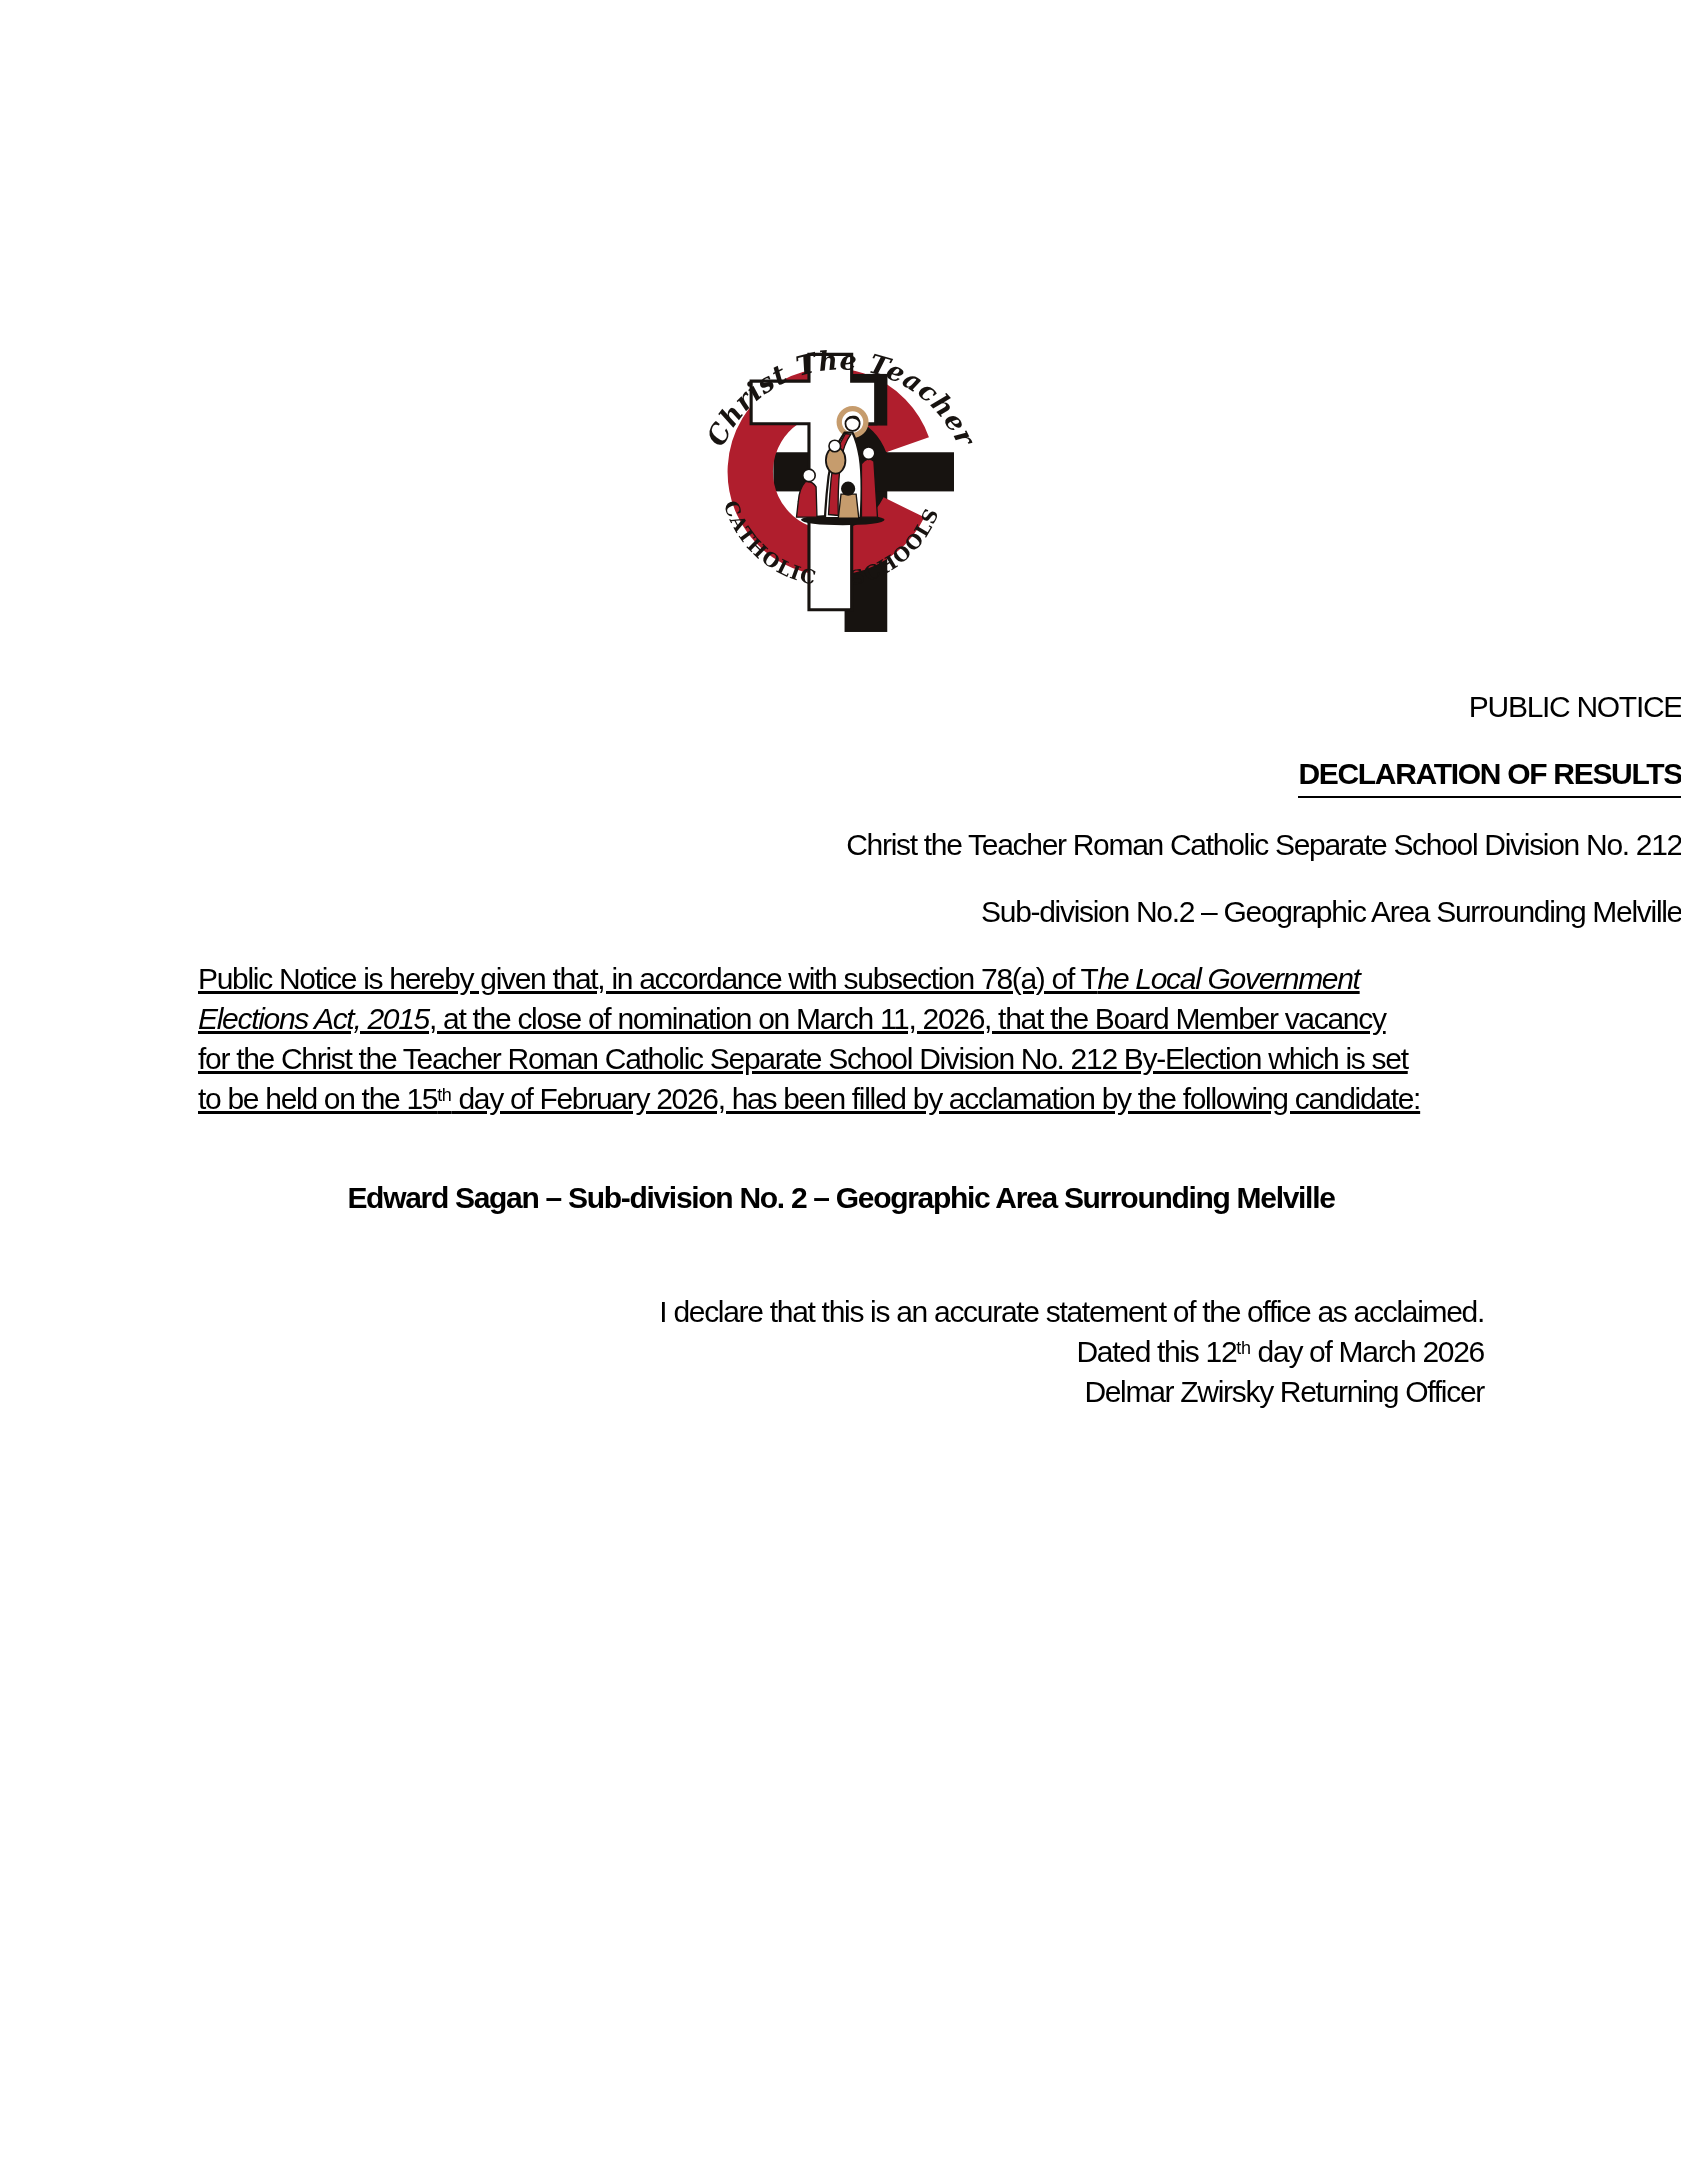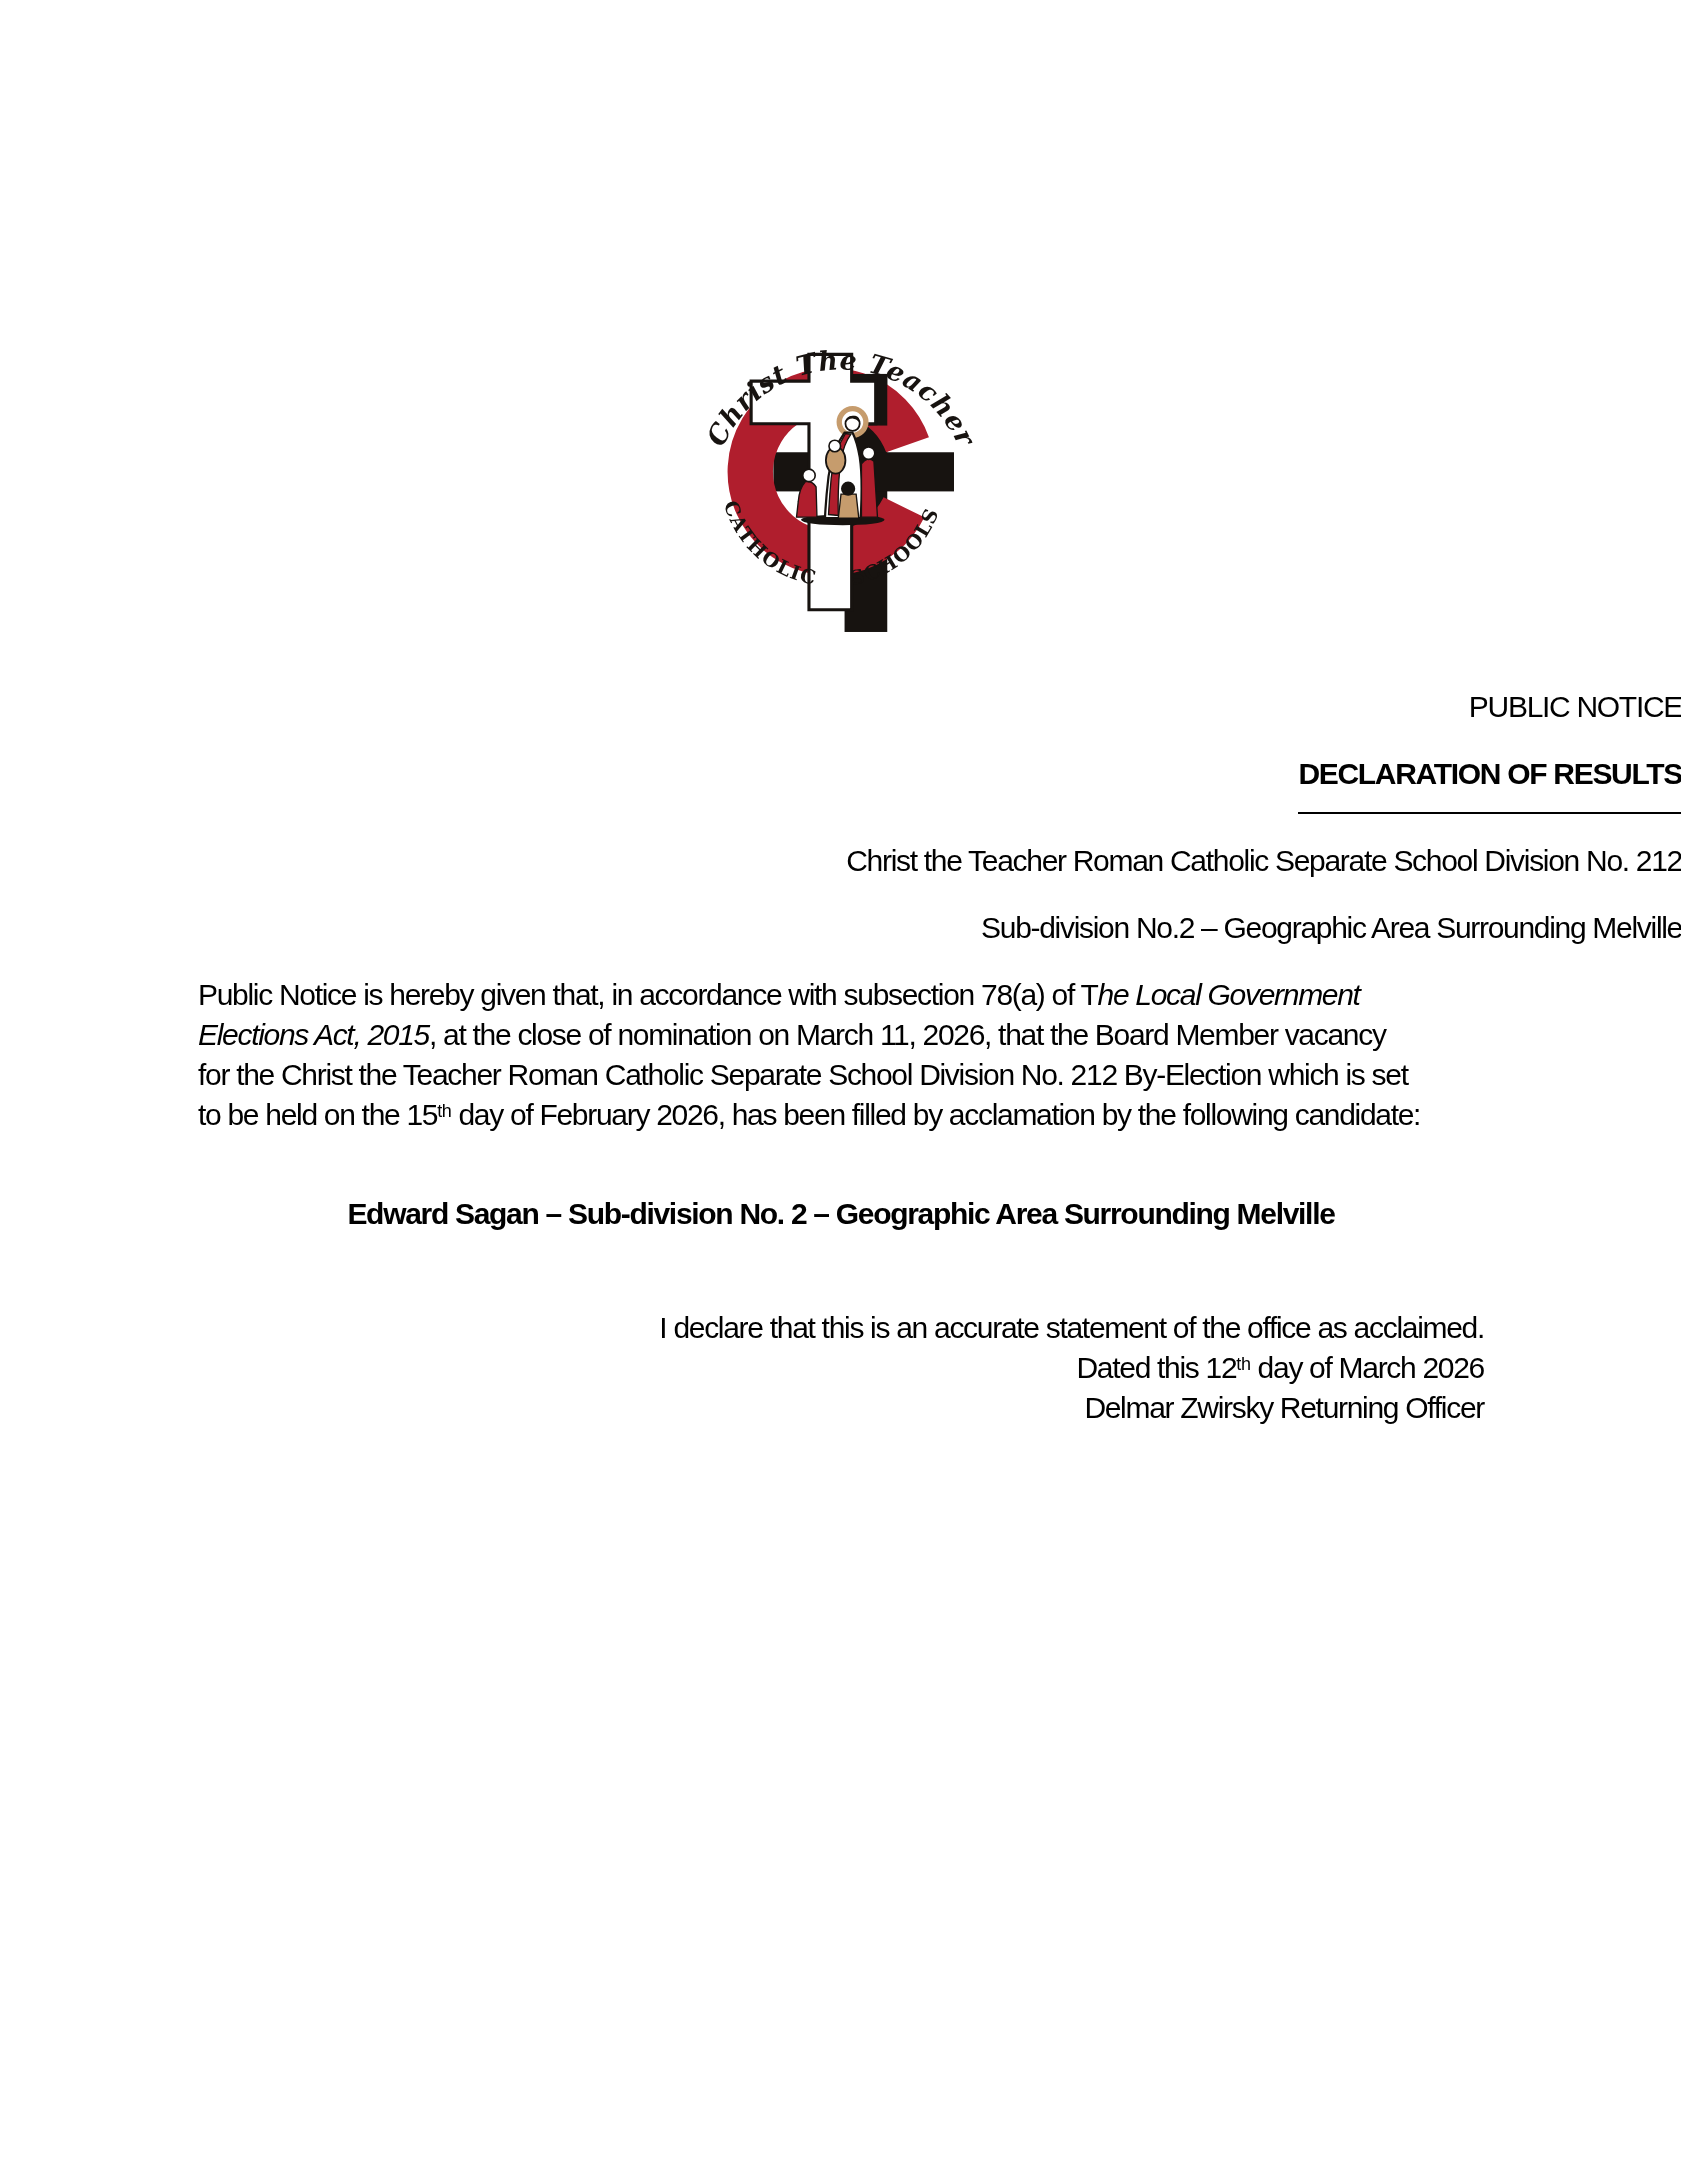--- a/index.html
+++ b/index.html
@@ -9,24 +9,24 @@
     font-family:"Liberation Sans", sans-serif;
     font-size:30px; letter-spacing:-1.3px; line-height:40px;
     overflow:hidden; position:relative;
   }
   .logo-row { display:flex; justify-content:center; padding-top:325px; }
   .emblem { width:242px; height:307px; overflow:visible; display:block; }
 
   .h { text-align:right; margin-top:27px; }
   .h.first { margin-top:55px; }
   .bold { font-weight:bold; }
-  .underlined { display:inline-block; border-bottom:2.7px solid #000; padding-bottom:18px; }
+  .underlined { display:inline-block; border-bottom:2.7px solid #000; padding-bottom:2px; }
 
   .para { margin:27px 143px 0 198px; }
-  .pline { white-space:nowrap; }
+  .pline { white-space:nowrap;text-decoration:underline; }
 
   .candidate { margin-top:59px; text-align:center; font-weight:bold; white-space:nowrap; }
 
   .decl { margin-top:74px; margin-right:198px; text-align:right; }
 
   sup { font-size:0.6em; letter-spacing:-0.4px; position:relative; top:-0.45em; line-height:0; vertical-align:baseline; }
   .italic { font-style:italic; }
 
   
   .arc-top { font-family:"DejaVu Serif", serif; font-style:italic; font-weight:bold;

